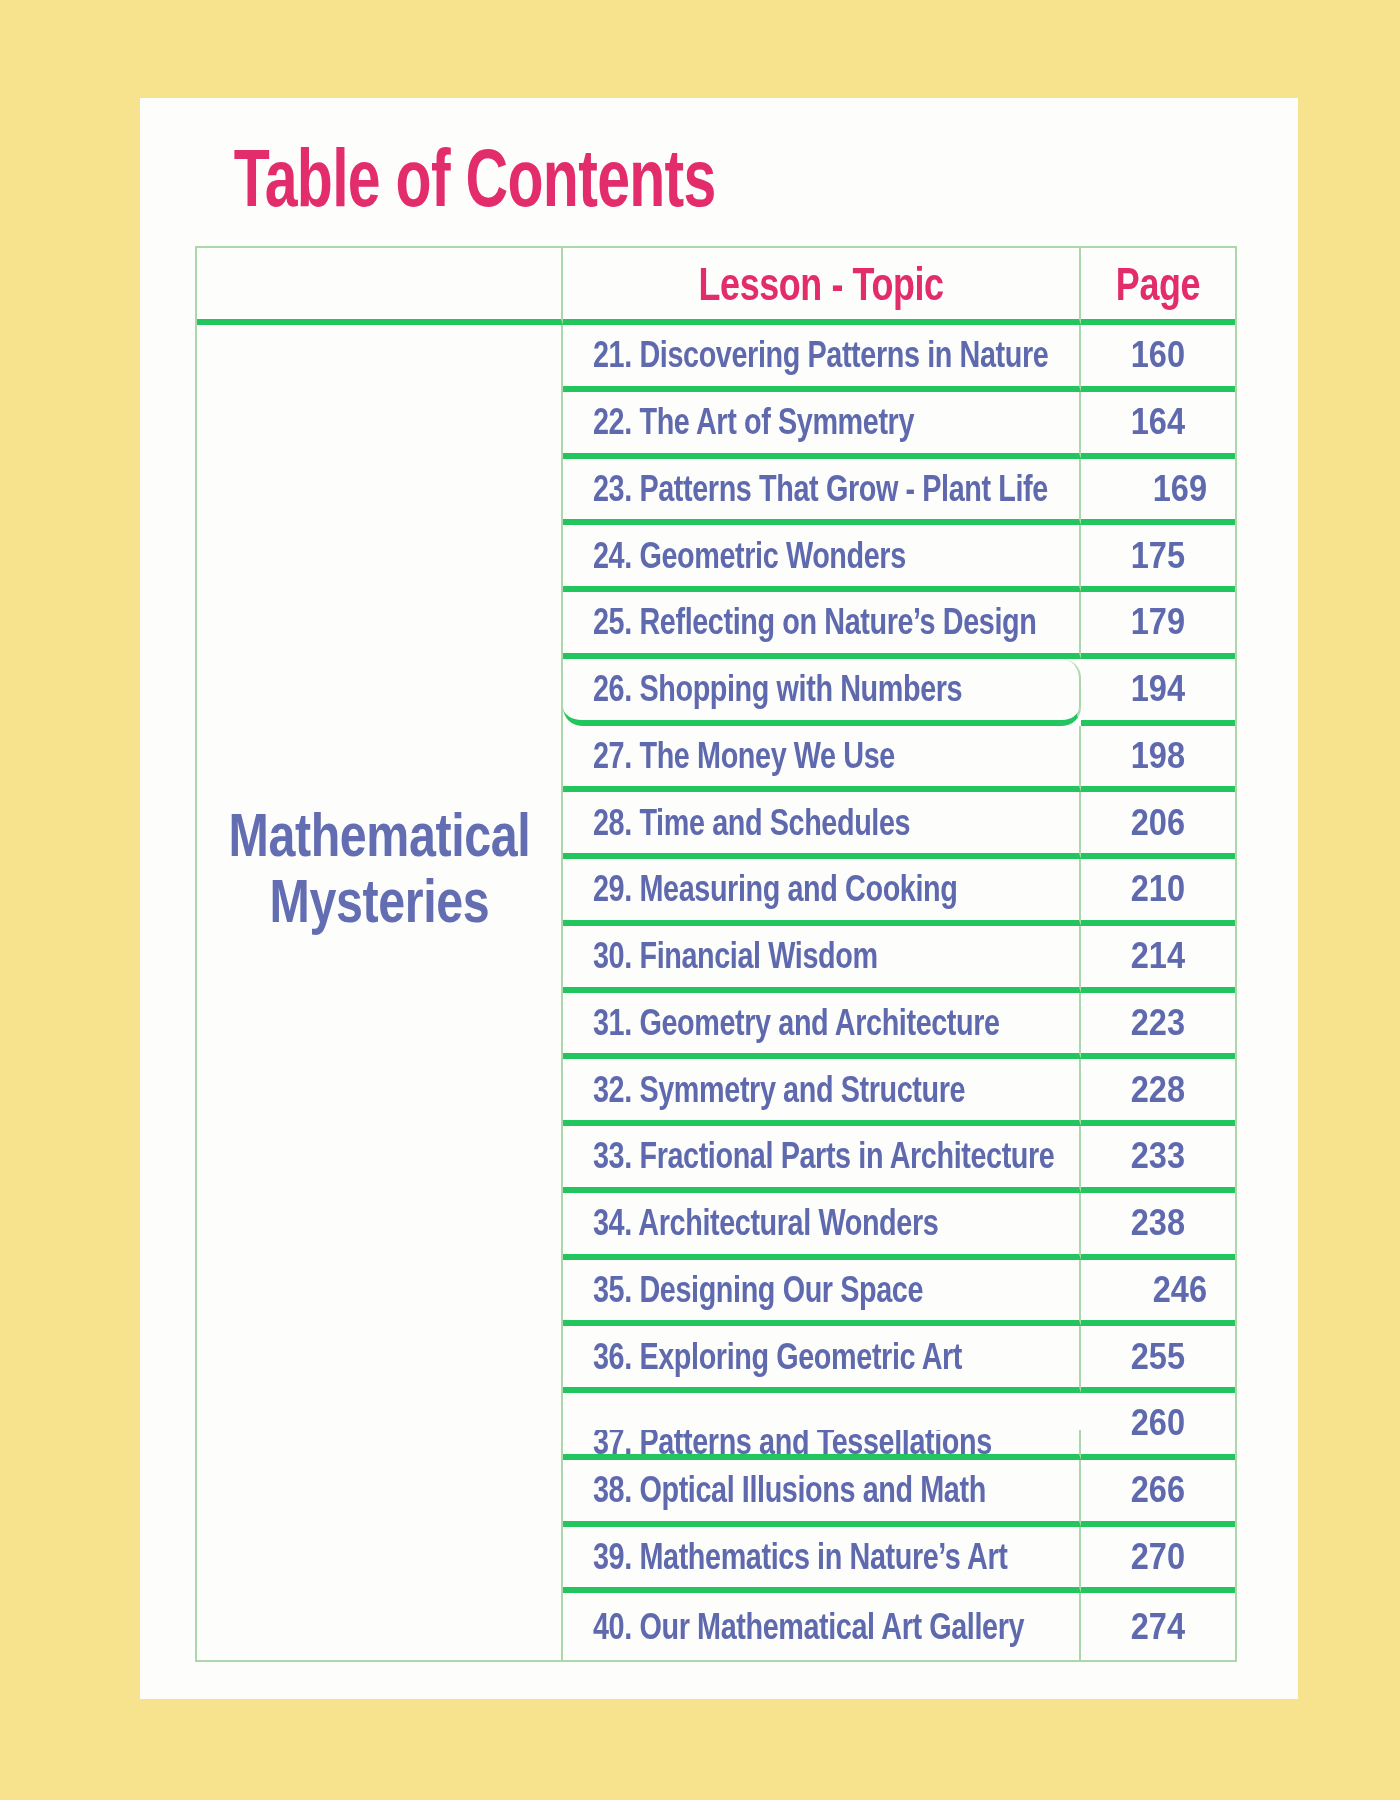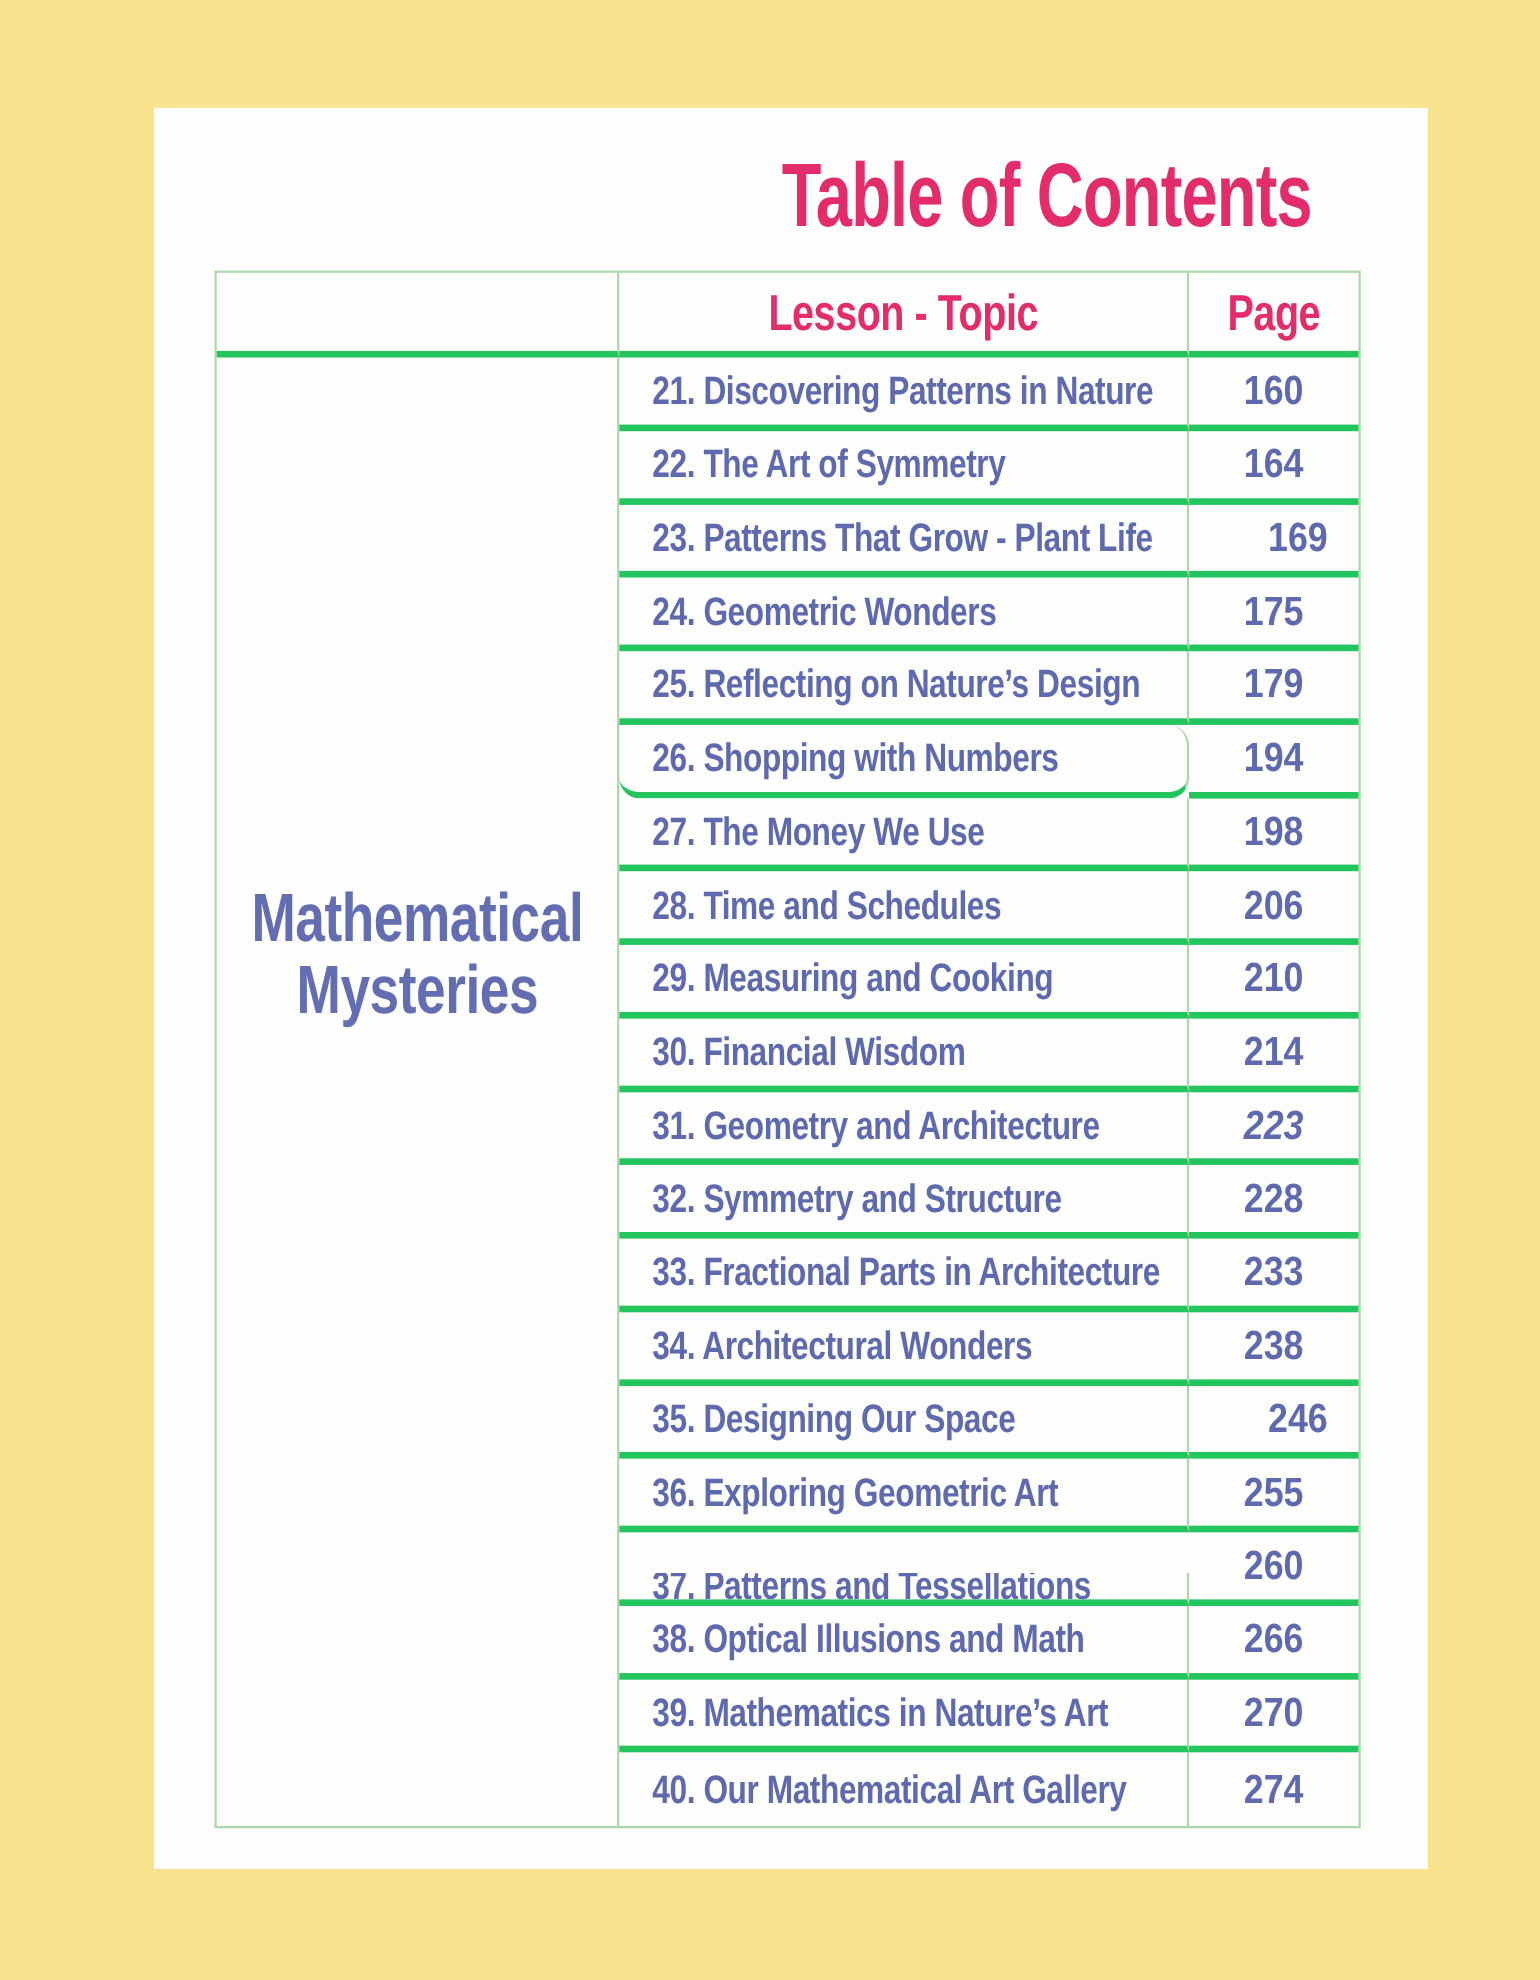--- a/index.html
+++ b/index.html
@@ -10,22 +10,22 @@
   }
   .canvas{
     position:relative;width:1400px;height:1800px;
     background:#F7E38D;overflow:hidden;
   }
   .doc-page{
     position:absolute;left:140px;top:98px;width:1158px;height:1601px;
     background:#FDFDFC;
   }
   .page-title{
-    position:absolute;top:38px;left:0;right:12px;
-    text-align:right;
+    position:absolute;top:38px;left:0;right:0;
+    text-align:left;
   }
   .page-title .title-text{
     display:inline-block;
     font-size:82px;font-weight:bold;color:#E22C6B;
     letter-spacing:-1px;line-height:84px;white-space:nowrap;
     transform:scaleX(0.72);transform-origin:center center;
   }
   .toc-table{
     position:absolute;left:55px;top:148px;
     width:1042px;height:1416px;
@@ -158,21 +158,21 @@
         </div>
         <div class="cell topic-cell b-right b-bottom" style="grid-area: 11 / 2;">
           <span class="topic-text">30. Financial Wisdom</span>
         </div>
         <div class="cell page-cell b-bottom" style="grid-area: 11 / 3;">
           <span class="page-num-text">214</span>
         </div>
         <div class="cell topic-cell b-right b-bottom" style="grid-area: 12 / 2;">
           <span class="topic-text">31. Geometry and Architecture</span>
         </div>
-        <div class="cell page-cell b-bottom" style="grid-area: 12 / 3; font-style: italic;">
+        <div class="cell page-cell b-bottom" style="grid-area: 12 / 3;">
           <span class="page-num-text">223</span>
         </div>
         <div class="cell topic-cell b-right b-bottom" style="grid-area: 13 / 2;">
           <span class="topic-text">32. Symmetry and Structure</span>
         </div>
         <div class="cell page-cell b-bottom" style="grid-area: 13 / 3;">
           <span class="page-num-text">228</span>
         </div>
         <div class="cell topic-cell b-right b-bottom" style="grid-area: 14 / 2;">
           <span class="topic-text">33. Fractional Parts in Architecture</span>

